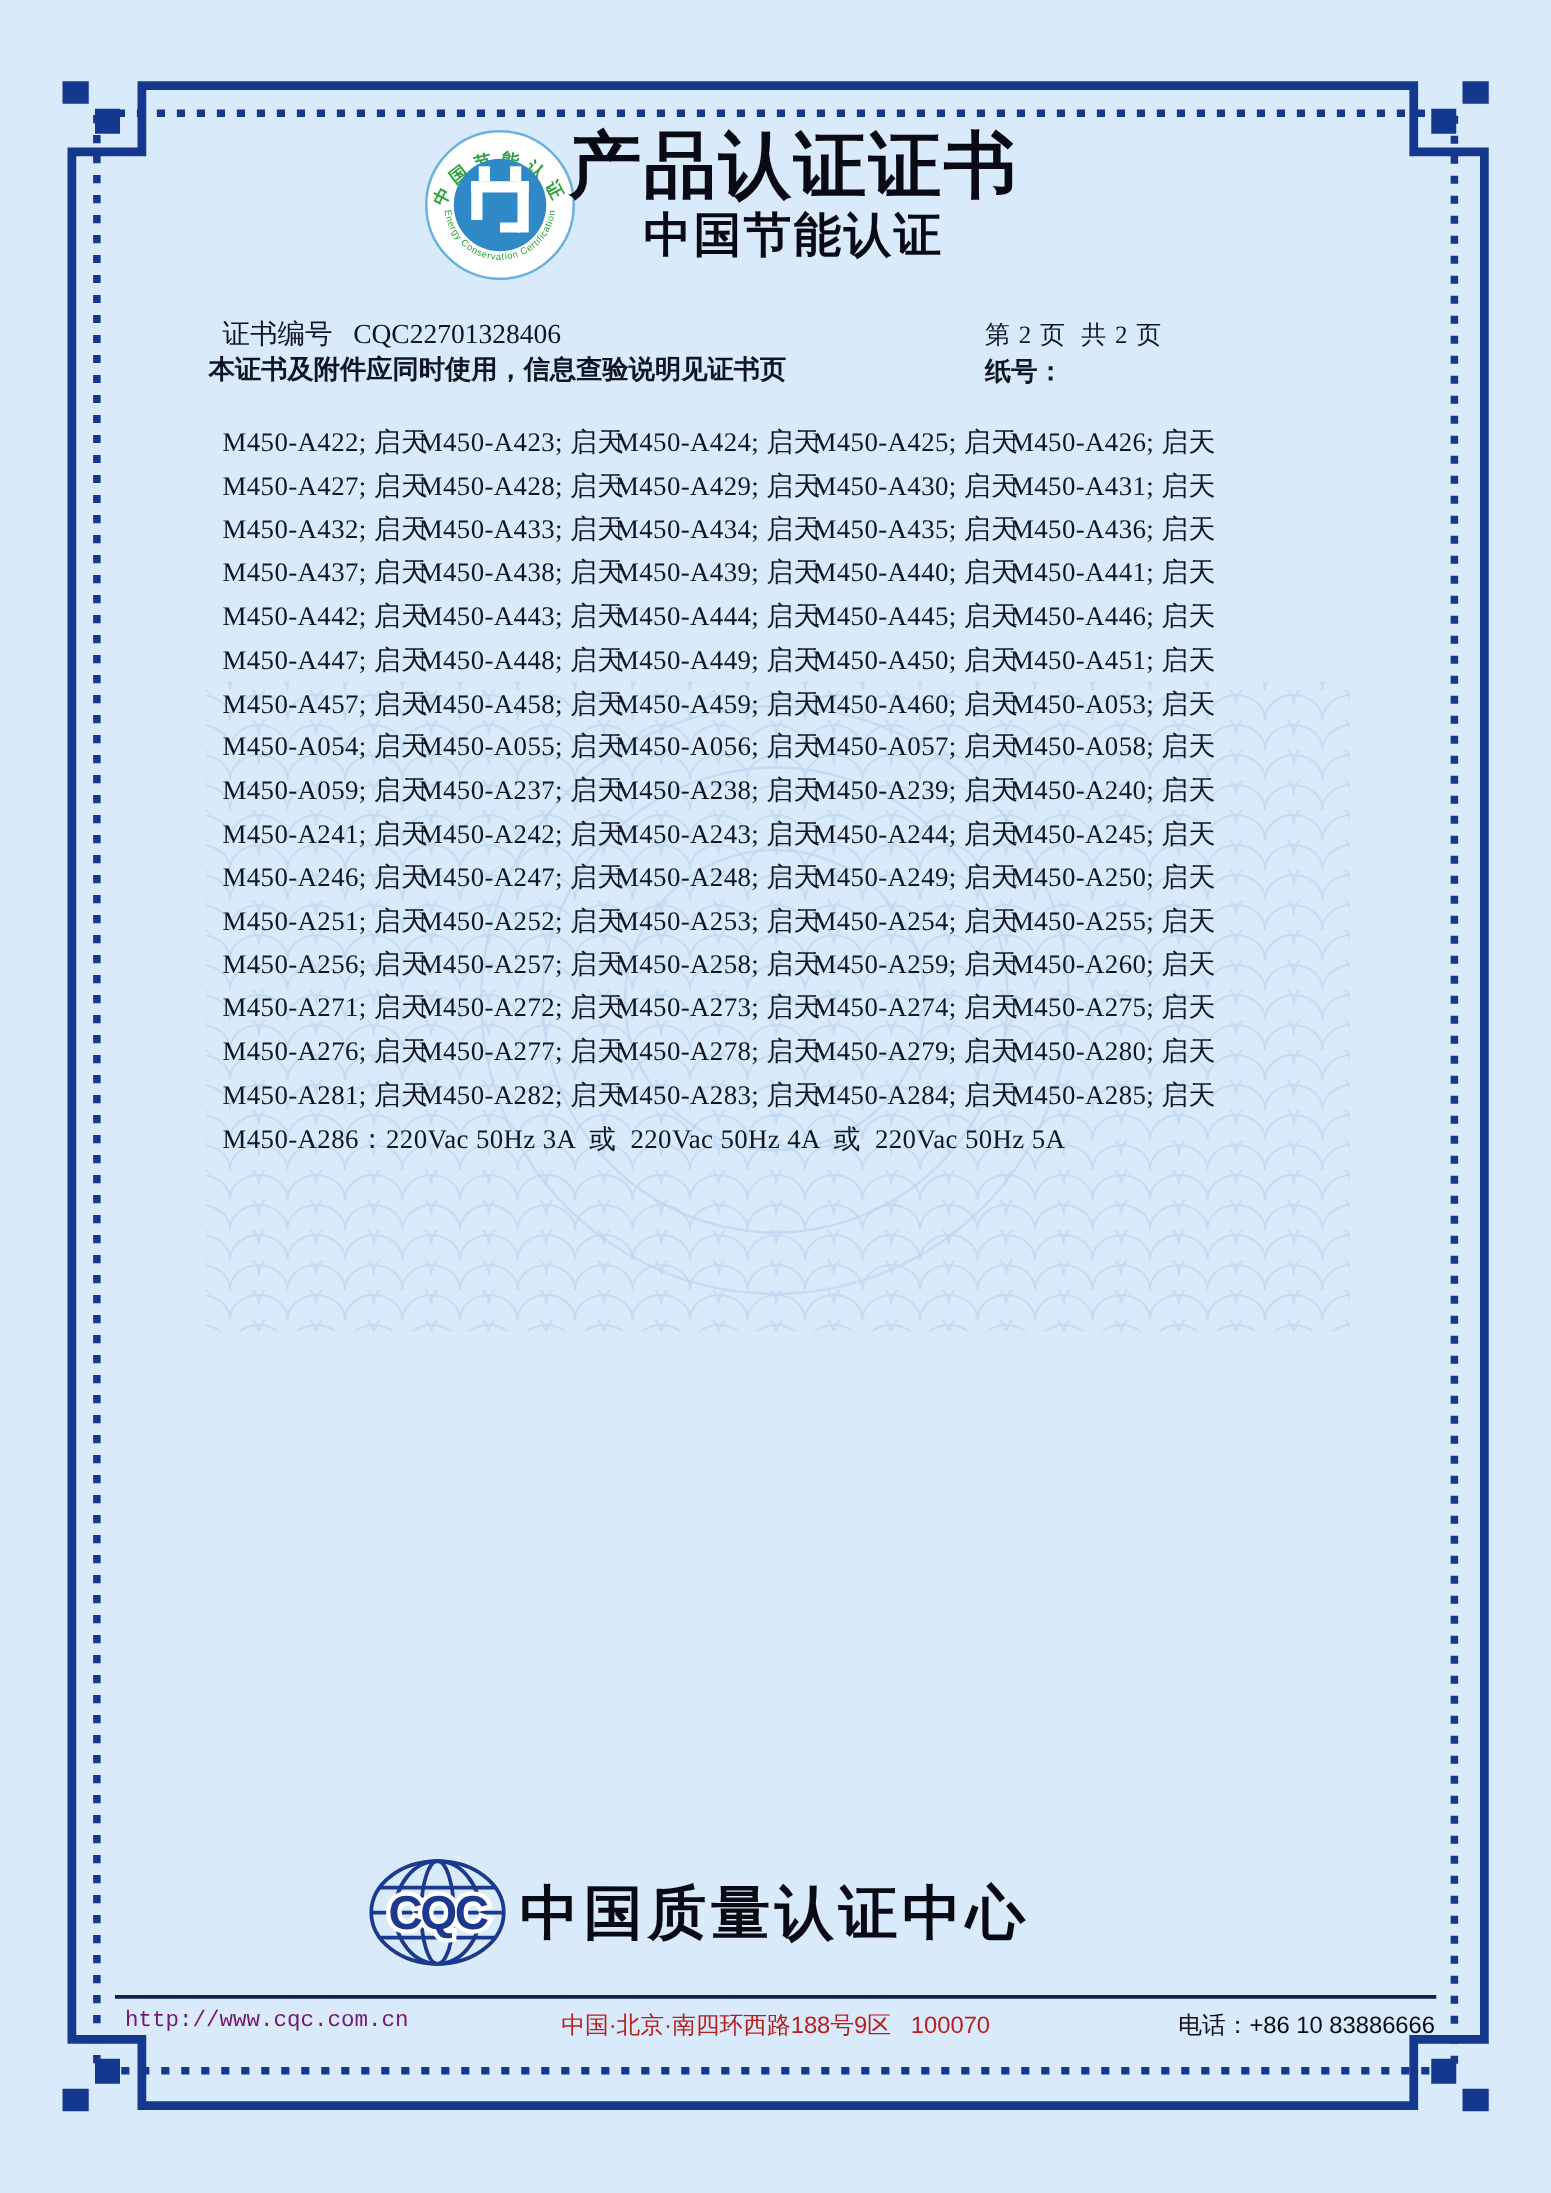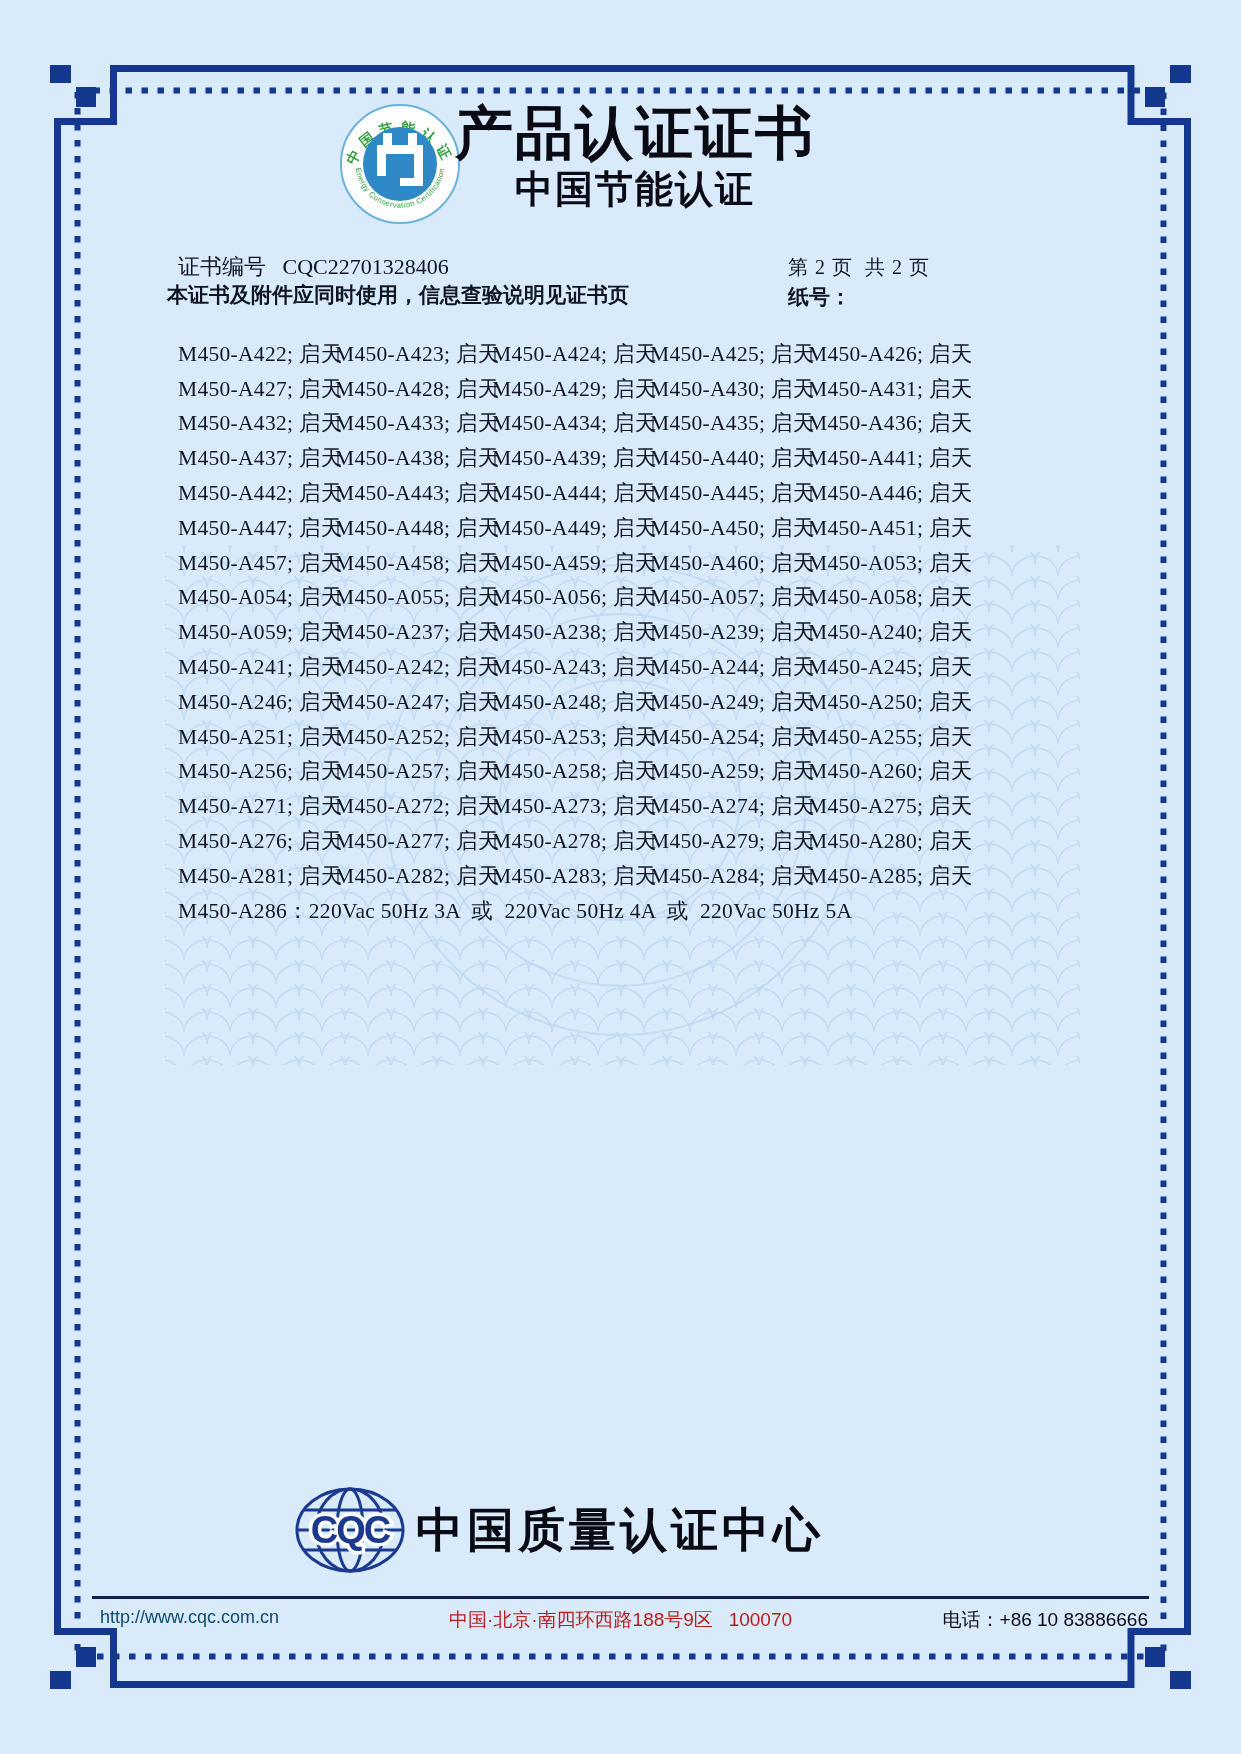--- a/index.html
+++ b/index.html
@@ -27,21 +27,21 @@
   
   .model-grid{left:178px;top:336px;width:800px;font-family:"Liberation Serif",serif;font-size:21.5px;}
   .model-row{display:grid;grid-template-columns:157px 157px 158px 158px auto;height:34.8px;align-items:center;}
   .model-cell{white-space:nowrap;letter-spacing:0.3px;}
   .model-last-line{height:34.8px;display:flex;align-items:center;white-space:pre;letter-spacing:0.3px;}
   
   .org-block{left:294px;top:1486px;display:flex;align-items:center;gap:10px;justify-content:space-between;}
   .org-name{font-size:47px;font-weight:600;letter-spacing:4px;color:#0a0a14;line-height:88px;}
   
   .footer-rule{left:92px;top:1596px;width:1057px;height:3px;background:#10204e;}
-  .footer-url{left:100px;top:1607px;font-family:Liberation Sans, sans-serif;font-size:18px;color:#0c4a6e;}
+  .footer-url{left:100px;top:1607px;font-family:Liberation Mono, monospace;font-size:18px;color:#701a75;}
   .footer-address{left:0;top:1607px;width:1241px;text-align:center;font-size:19px;white-space:pre;color:#b91c1c;}
   .footer-phone{right:93px;top:1607px;font-size:19px;white-space:pre;color:#0a0a14;text-align:center;}
 </style>
 </head>
 <body>
 
 <svg id="watermark-svg" viewBox="0 0 1241 1754" xmlns="http://www.w3.org/2000/svg">
   <defs>
     <pattern id="scales" width="46" height="24" patternUnits="userSpaceOnUse">
       <path d="M0,24 a23,20 0 0 1 46,0" fill="none" stroke="#b3cfec" stroke-width="1.6"></path>

